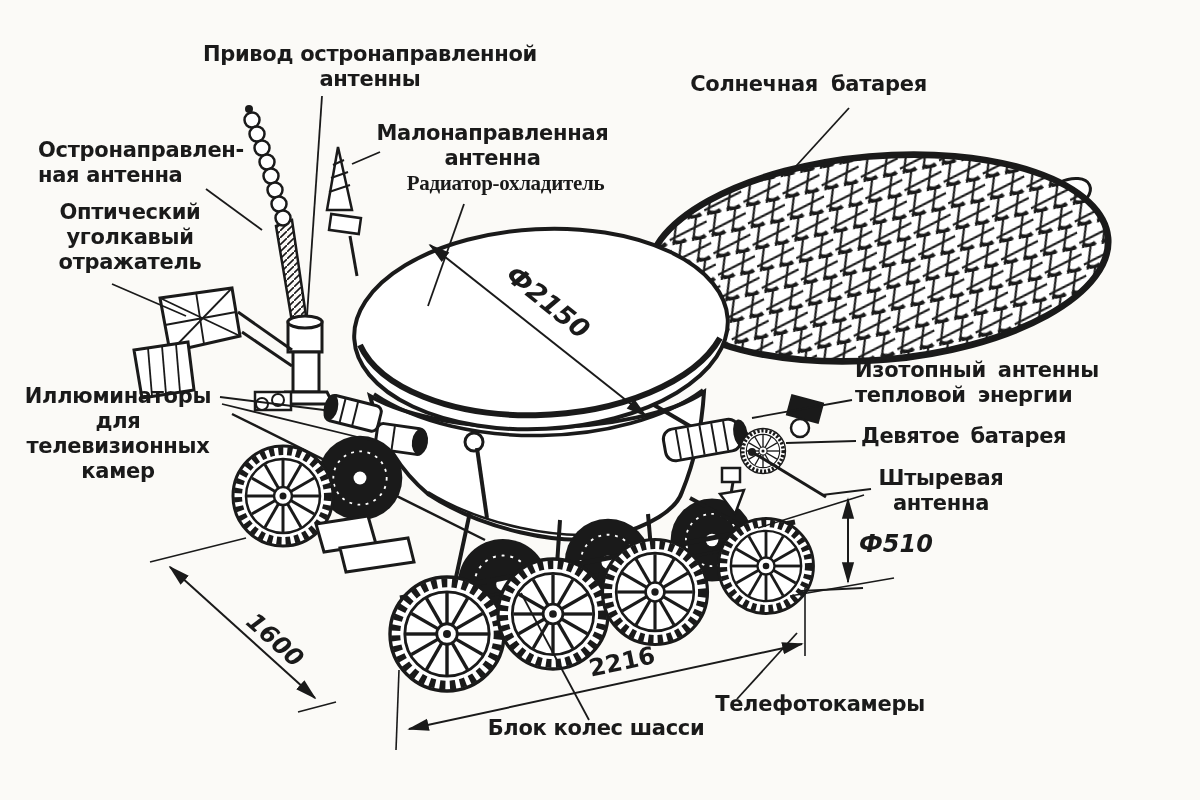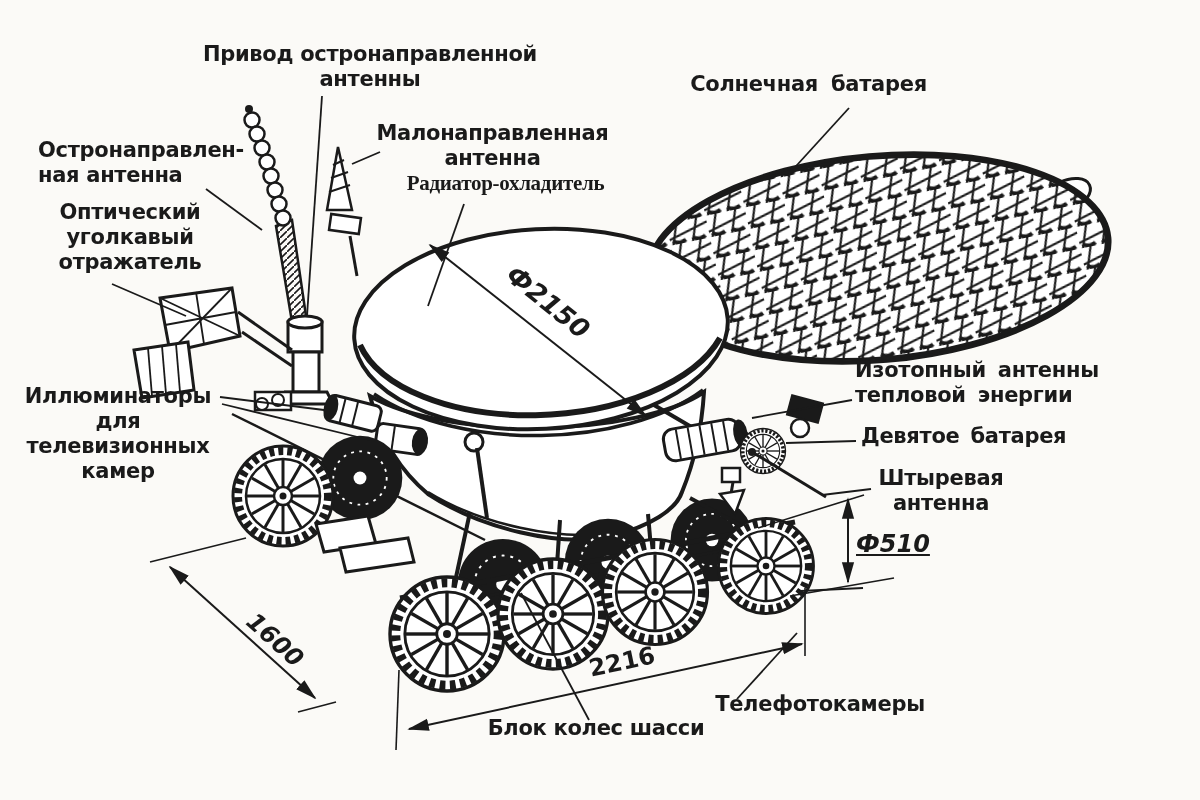--- a/index.html
+++ b/index.html
@@ -295,21 +295,21 @@
     <span>Телефотокамеры</span>
   </div>
 
   <div class="lbl" style="left:476px;top:716px;width:240px;">
     <span>Блок колес шасси</span>
   </div>
 
   <div class="dim" style="left:488px;top:287px;width:120px;font-size:26px;transform:rotate(39deg);">
     <span>Ф2150</span>
   </div>
-  <div class="dim" style="left:856px;top:530px;width:80px;text-align:left;text-decoration:underline;">
+  <div class="dim" style="left:856px;top:530px;width:80px;text-align:center;">
     <span>Ф510</span>
   </div>
   <div class="dim" style="left:225px;top:626px;width:100px;transform:rotate(42deg);">
     <span>1600</span>
   </div>
   <div class="dim" style="left:572px;top:648px;width:100px;font-style:normal;transform:rotate(-12deg);">
     <span>2216</span>
   </div>
 
 </div>

